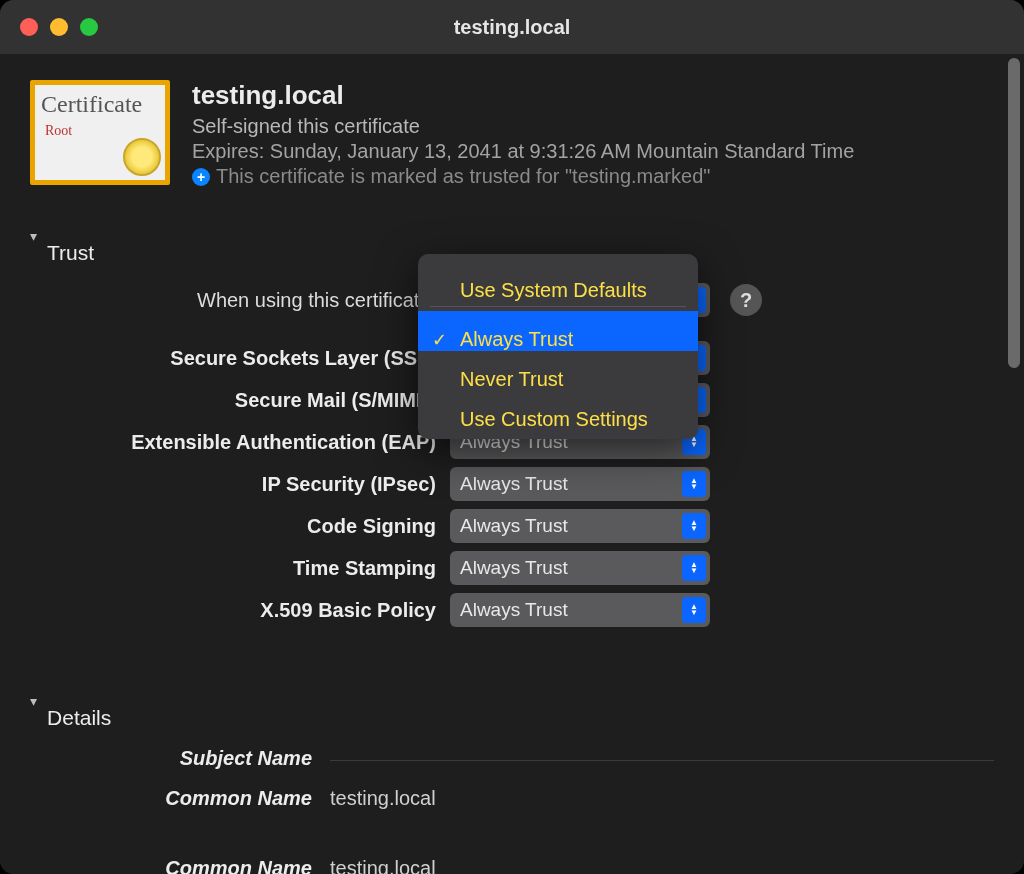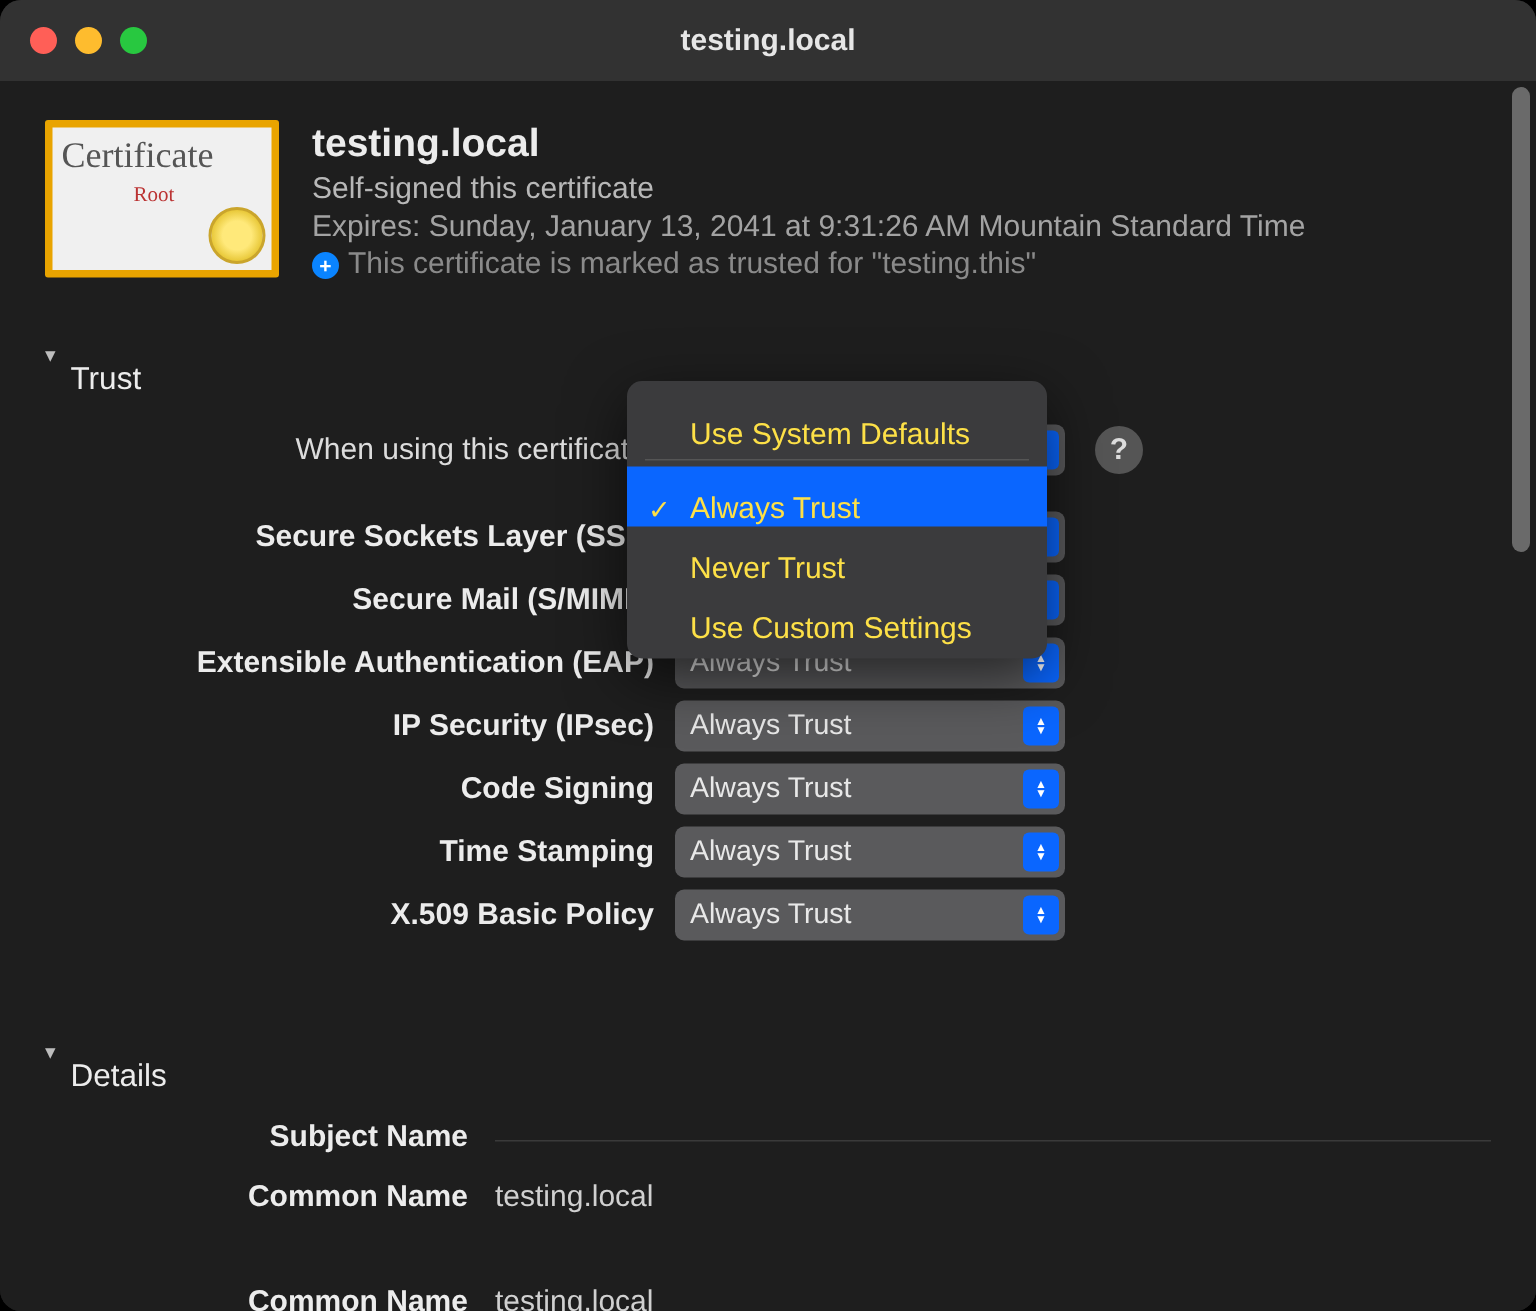--- a/index.html
+++ b/index.html
@@ -39,31 +39,31 @@
     overflow:hidden;
   }
 
   .scrollbar {
     position:absolute; right:4px; top:58px; width:12px; height:310px;
     background:#6a6a6a; border-radius:6px;
   }
 
   .cert-header { display:flex; gap:22px; }
   .cert-icon {
-    width:156px; height:105px; background:#f0f0f0;
+    width:140px; height:105px; background:#f0f0f0;
     border:5px solid #e9a400; border-radius:2px;
     position:relative; flex-shrink:0;
   }
   .cert-icon .script {
     position:absolute; top:6px; left:6px;
     font-family: cursive; font-size:24px; color:#555;
   }
   .cert-icon .root {
     position:absolute; top:38px; left:10px;
-    font-family: cursive; font-size:14px; color:#b33;margin-left:44px;
+    font-family: cursive; font-size:14px; color:#b33;
   }
   .cert-icon .seal {
     position:absolute; right:4px; bottom:4px;
     width:38px; height:38px; border-radius:50%;
     background: radial-gradient(circle,#ffe97a 40%,#e9c93a 70%);
     border:2px solid #caa52c;
   }
   .cert-text h1 { font-size:26px; font-weight:700; color:#ececec; margin-bottom:4px;}
   .cert-text .subtitle { color:#b8b8b8; font-size:20px; margin-bottom:2px;}
   .cert-text .expires { color:#a3a3a3; font-size:20px; margin-bottom:2px;}
@@ -121,21 +121,21 @@
     position:relative;
   }
   .dropdown .dd-sep { height:1px; background:#555; margin:4px 12px;}
   .dropdown .dd-item.selected { background:#0a66ff; }
   .dropdown .dd-item .check {
     position:absolute; left:14px; font-size:18px;
   }
 
   .details { margin-top:40px; }
   .detail-row { display:flex; align-items:center; height:40px; }
-  .detail-row .dlbl { flex:0 0 300px; text-align:right; padding-right:18px; font-weight:700; color:#ececec; font-size:20px;}
+  .detail-row .dlbl { flex:0 0 300px; text-align:right; padding-right:18px; font-weight:700; color:#ececec; font-size:20px;font-style:italic;}
   .detail-row .dval { color:#d0d0d0; font-size:20px; flex:1;}
   .detail-row .line { flex:1; height:1px; background:#3a3a3a; margin-top:4px;}
   .detail-spacer { height:30px; }
 </style>
 </head>
 <body>
 
 <div class="window">
 
   <div class="titlebar">
@@ -154,21 +154,21 @@
         <div class="script">Certificate</div>
         <div class="root">Root</div>
         <div class="seal"></div>
       </div>
       <div class="cert-text">
         <h1>testing.local</h1>
         <div class="subtitle">Self-signed this certificate</div>
         <div class="expires">Expires: Sunday, January 13, 2041 at 9:31:26 AM Mountain Standard Time</div>
         <div class="trust-line">
           <span class="plus-badge">+</span>
-          <span>This certificate is marked as trusted for "testing.this"</span>
+          <span>This certificate is marked as trusted for "testing.marked"</span>
         </div>
       </div>
     </div>
 
     <div class="section">
       <div class="section-header">
         <span class="chev">▾</span>
         <span class="label">Trust</span>
       </div>
 

